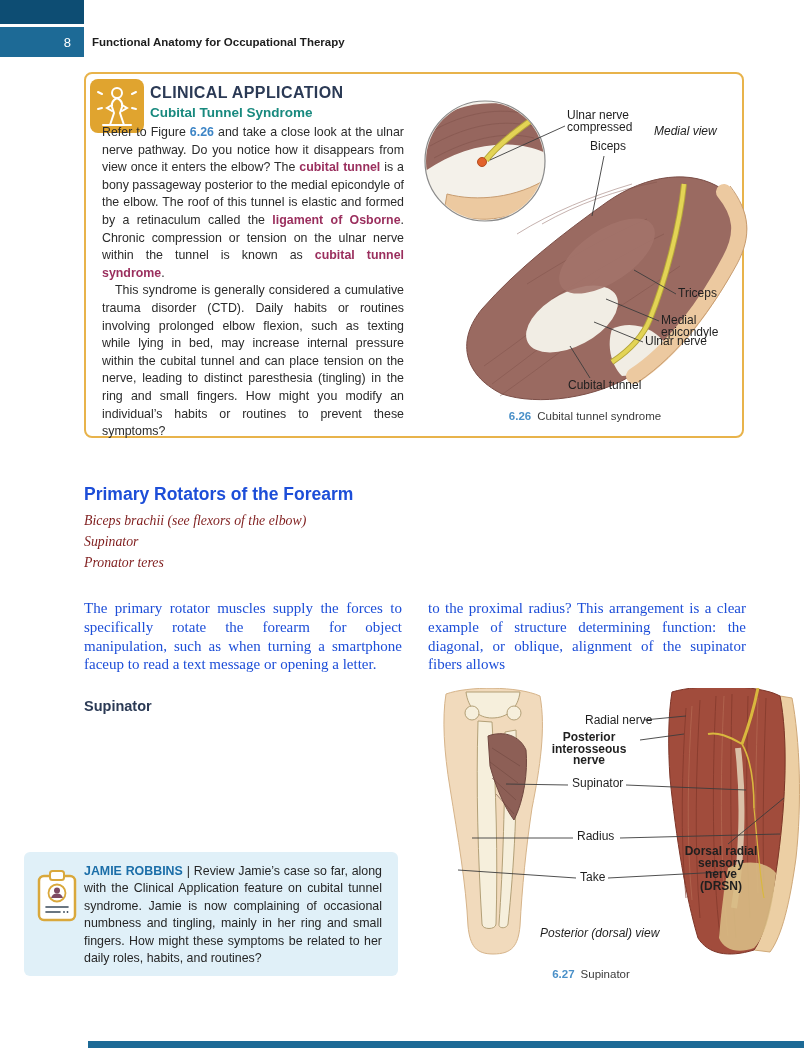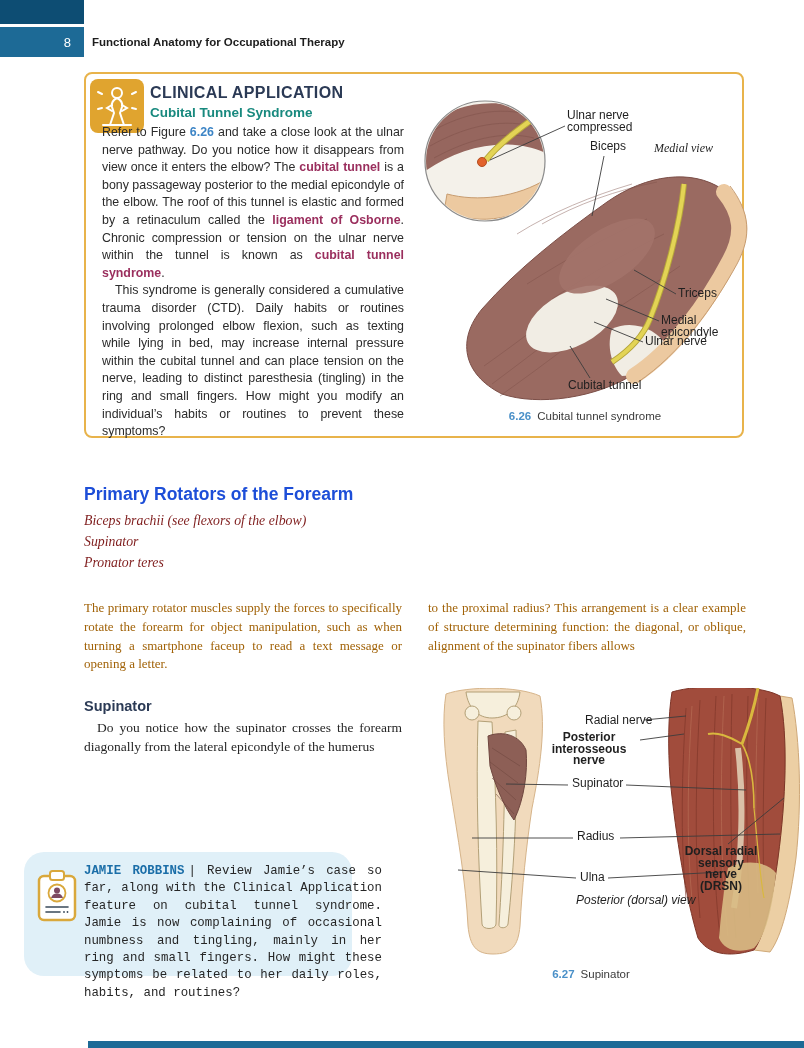--- a/index.html
+++ b/index.html
@@ -31,60 +31,60 @@
   .fig-label{position:absolute;font-size:12px;line-height:11.5px;color:#1f1f1f;white-space:pre-line;}
   .fig-label.center{text-align:center;font-weight:bold;}
   .fig-label.italic{font-style:italic;}
   .fig-caption{position:absolute;left:0;width:326px;text-align:center;font-size:11.5px;color:#3c3c3c;}
   .cap-num{color:#4a90c8;font-weight:bold;margin-right:6px;}
 
   
   .fig626{position:absolute;left:336px;top:10px;width:326px;height:346px;}
   .f626-ulnarc{left:145px;top:26px;width:84px;}
   .f626-biceps{left:168px;top:57px;}
-  .f626-medview{left:232px;top:59px;font-family:Liberation Serif, serif;}
+  .f626-medview{left:232px;top:42px;}
   .f626-triceps{left:256px;top:204px;}
   .f626-medepi{left:239px;top:231px;}
   .f626-ulnarn{left:223px;top:252px;}
   .f626-cubtun{left:146px;top:296px;}
   .fig626 .fig-caption{top:326px;}
 
   
   .section-heading{position:absolute;left:84px;top:484px;font-size:17.5px;font-weight:bold;color:#1d4ed8;}
   .muscle-list{position:absolute;left:84px;top:511px;font-family:"Liberation Serif",serif;
                font-style:italic;font-size:13.8px;line-height:20.8px;color:#7f1d1d;}
   .muscle-list p{margin:0;}
-  .serif-par{position:absolute;width:318px;font-family:"Liberation Serif",serif;font-size:13px;
-             line-height:18.8px;text-align:justify;color:#a16207;}
+  .serif-par{position:absolute;width:318px;font-family:"Liberation Serif",serif;font-size:15px;
+             line-height:18.8px;text-align:justify;color:#1d4ed8;}
   .par-left{left:84px;top:599px;}
   .par-right{left:428px;top:599px;}
 
   
   .sub-heading{position:absolute;left:84px;top:698px;font-size:14.5px;font-weight:bold;color:#2b3a55;}
   .sup-text{position:absolute;left:84px;top:719px;width:318px;font-family:"Liberation Serif",serif;
             font-size:13.5px;line-height:18.8px;text-align:justify;color:#262626;}
   .sup-text p{margin:0;}
   .sup-text p.indent{text-indent:13px;}
 
   
-  .jamie-box{position:absolute;left:24px;top:852px;width:328px;height:124px;background:#e0f0f8;
-             border-radius:20px;font-family:Liberation Mono, monospace;}
+  .jamie-box{position:absolute;left:24px;top:852px;width:374px;height:124px;background:#e0f0f8;
+             border-radius:6px;}
   .jamie-icon{position:absolute;left:12px;top:16px;}
   .jamie-text{position:absolute;left:60px;top:11px;width:298px;font-size:12.4px;line-height:17.4px;
               text-align:justify;color:#262626;}
   .jamie-name{color:#1b6ea8;font-weight:bold;margin-right:4px;}
 
   
   .fig627{position:absolute;left:428px;top:688px;width:376px;height:300px;}
   .f627-radial{left:157px;top:27px;}
   .f627-pin{left:111px;top:44px;width:100px;}
   .f627-sup{left:144px;top:90px;}
   .f627-radius{left:149px;top:143px;}
   .f627-ulna{left:152px;top:184px;}
-  .f627-view{left:112px;top:207px;margin-left:36px;}
+  .f627-view{left:112px;top:240px;}
   .f627-drsn{left:253px;top:158px;width:80px;}
   .fig627 .fig-caption{top:280px;}
 
   
   .footer-bar{position:absolute;left:88px;right:0;bottom:0;height:7px;background:#1d6a96;}
 </style>
 </head>
 <body>
 
 <div id="page">
@@ -183,21 +183,20 @@
   <div class="muscle-list">
     <p>Biceps brachii (see flexors of the elbow)</p>
     <p>Supinator</p>
     <p>Pronator teres</p>
   </div>
   <div class="serif-par par-left">The primary rotator muscles supply the forces to specifically rotate the forearm for object manipulation, such as when turning a smartphone faceup to read a text message or opening a letter.</div>
   <div class="serif-par par-right">to the proximal radius? This arrangement is a clear example of structure determining function: the diagonal, or oblique, alignment of the supinator fibers allows</div>
 
   <div class="sub-heading">Supinator</div>
   <div class="sup-text">
-    <p class="indent">Do you notice how the supinator crosses the forearm diagonally from the lateral epicondyle of the humerus</p>
   </div>
 
   <div class="jamie-box">
     <div class="jamie-icon">
       <svg width="42" height="56" viewBox="0 0 42 56">
         <rect x="3" y="8" width="36" height="44" rx="5" fill="#ffffff" stroke="#d9a83c" stroke-width="2.5"></rect>
         <rect x="14" y="3" width="14" height="9" rx="2.5" fill="#ffffff" stroke="#d9a83c" stroke-width="2"></rect>
         <circle cx="21" cy="25" r="8.5" fill="#ffffff" stroke="#d9a83c" stroke-width="1.8"></circle>
         <circle cx="21" cy="22.5" r="3" fill="#7d4a62"></circle>
         <path d="M15,30 C16,26.8 18,25.5 21,25.5 C24,25.5 26,26.8 27,30 Z" fill="#7d4a62"></path>
@@ -267,21 +266,21 @@
         <line x1="148" y1="190" x2="30" y2="182"></line>
         <line x1="180" y1="190" x2="294" y2="184"></line>
         <line x1="300" y1="156" x2="356" y2="110"></line>
       </g>
     </svg>
     <div class="fig-label f627-radial">Radial nerve</div>
     <div class="fig-label center f627-pin">Posterior interosseous
 nerve</div>
     <div class="fig-label f627-sup">Supinator</div>
     <div class="fig-label f627-radius">Radius</div>
-    <div class="fig-label f627-ulna">Ulna</div>
+    <div class="fig-label f627-ulna">Take</div>
     <div class="fig-label italic f627-view">Posterior (dorsal) view</div>
     <div class="fig-label center f627-drsn">Dorsal radial
 sensory
 nerve
 (DRSN)</div>
     <div class="fig-caption">
       <span class="cap-num">6.27</span><span>Supinator</span>
     </div>
   </div>
 

